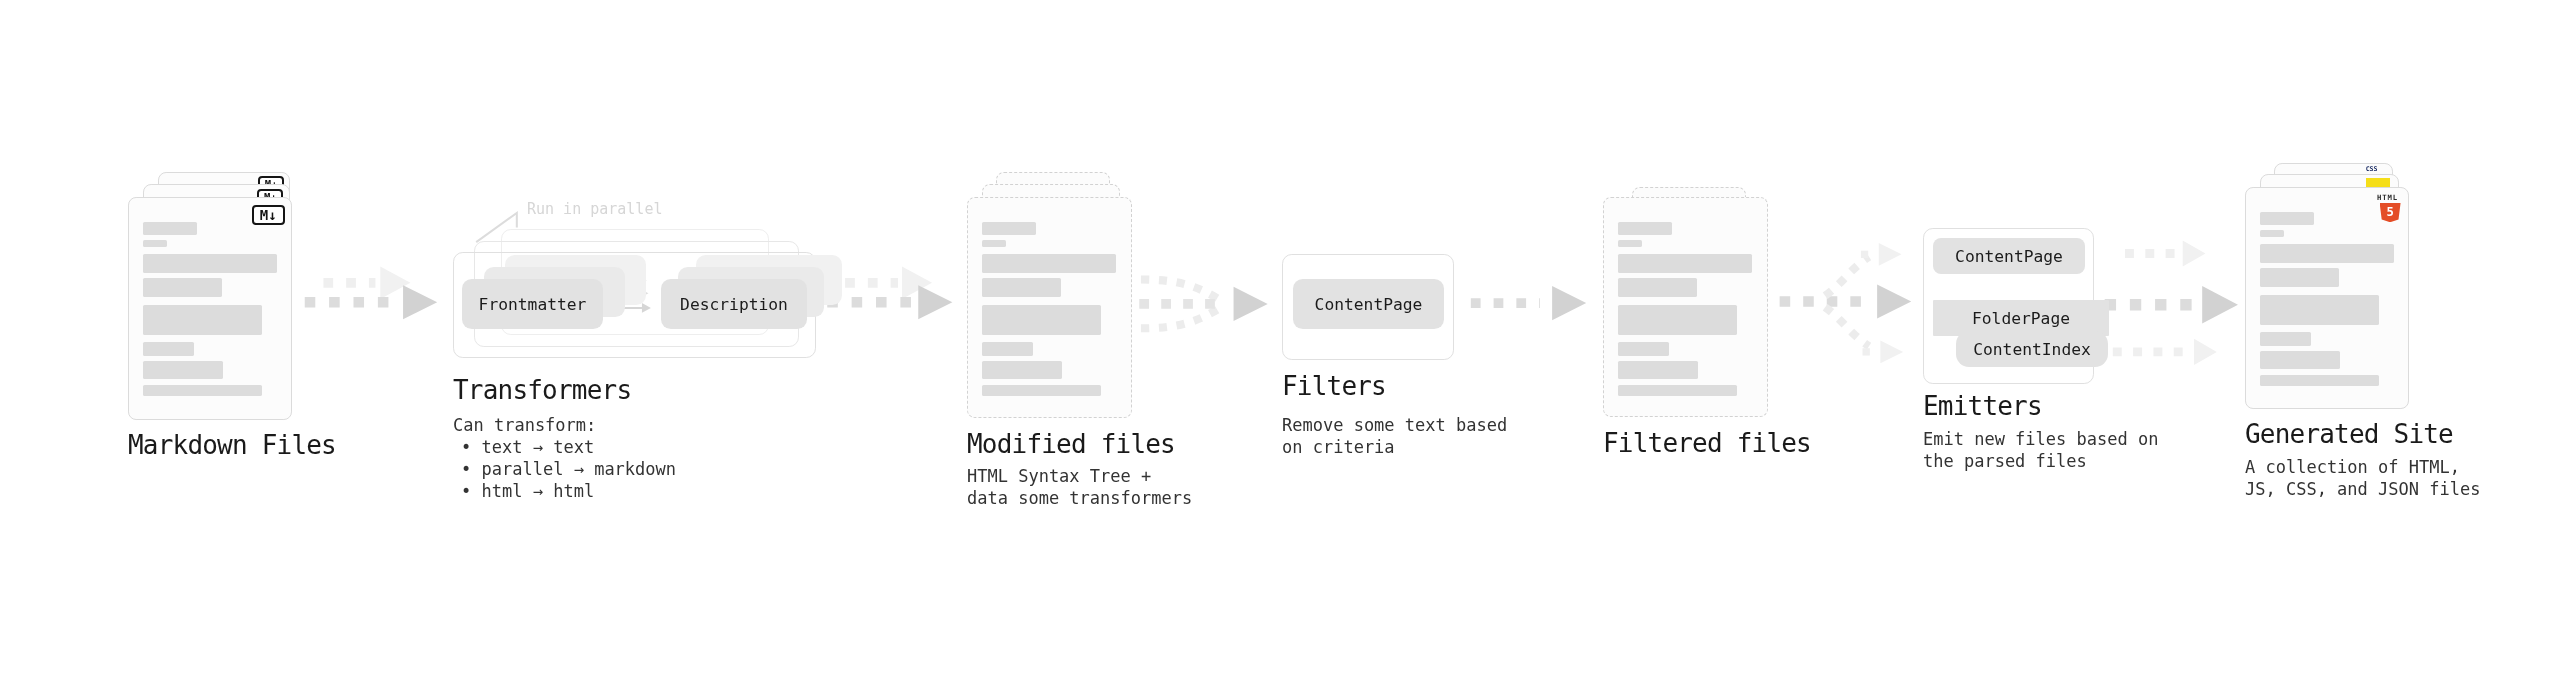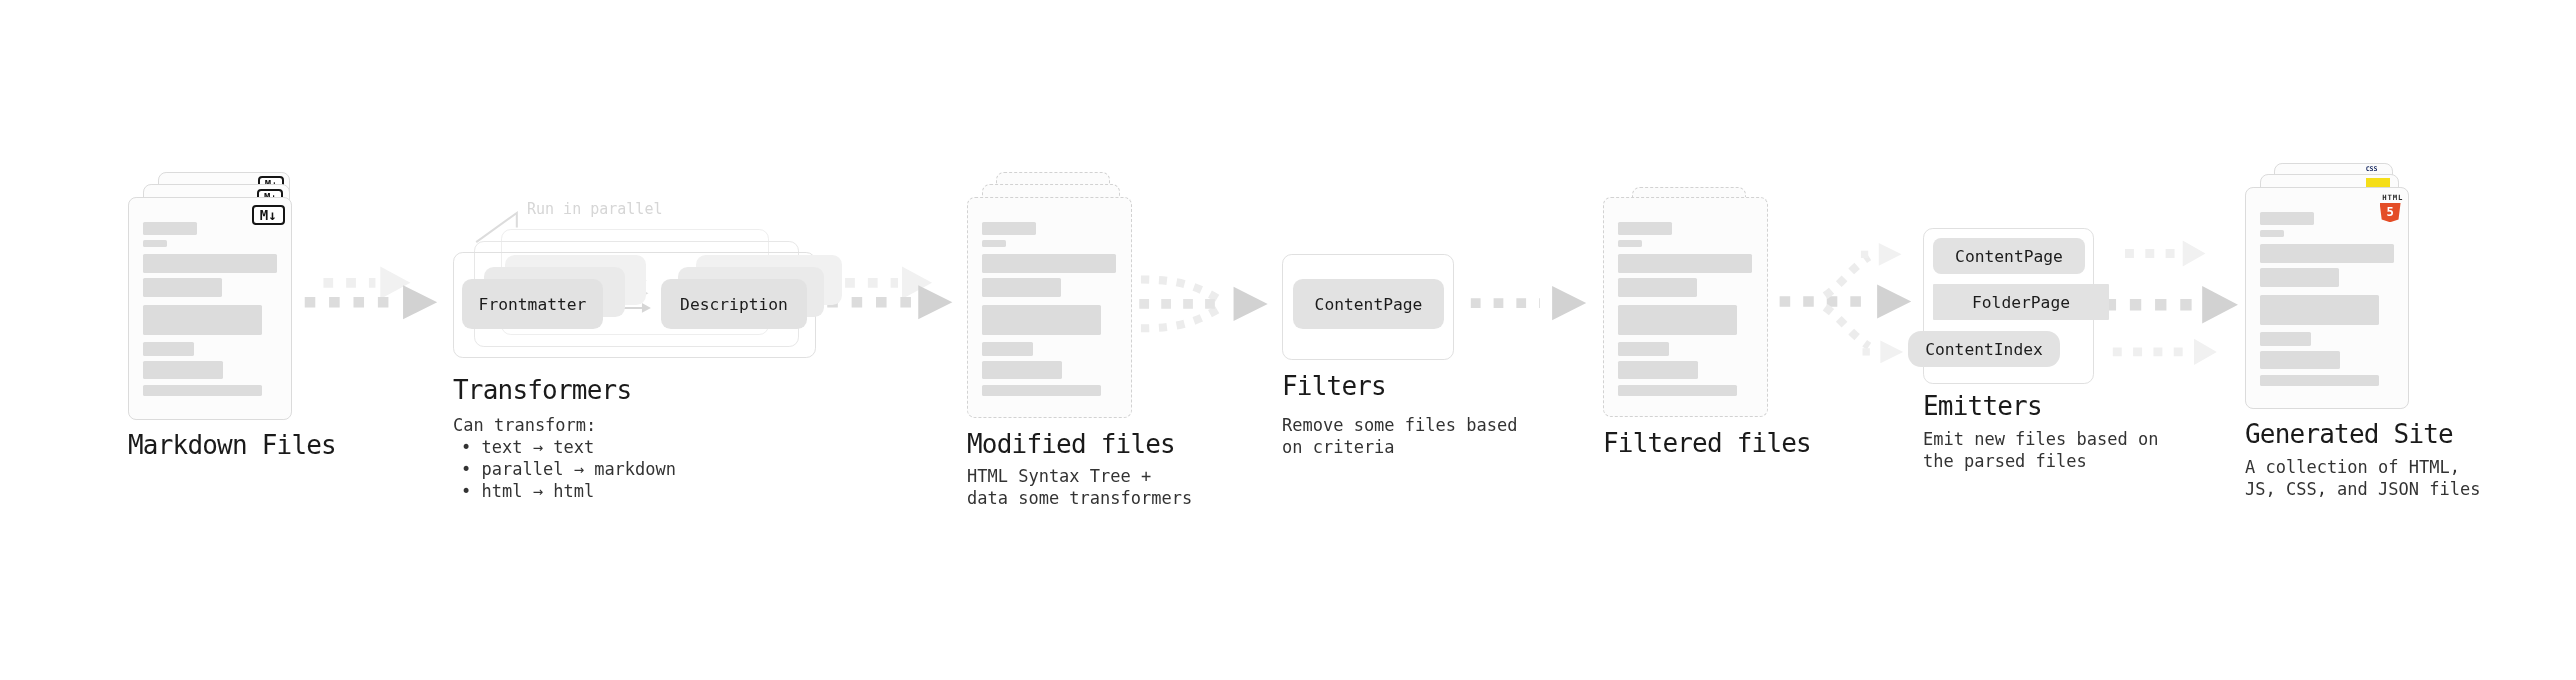--- a/index.html
+++ b/index.html
@@ -27,21 +27,21 @@
   .skeleton { position:absolute; inset:0; }
   .skel-bar { position:absolute; background:var(--skeleton-bar,#dcdcdc); border-radius:1.6px; }
 
   
   .md-badge { position:absolute; display:flex; align-items:center; justify-content:center;
     background:#ffffff; border:2.4px solid #151515; border-radius:4.1px; color:#151515;
     font-weight:bold; width:32.5px; height:19.5px; font-size:14px; }
   .md-badge.sm { width:26px; height:15.4px; border-width:2px; font-size:10.6px; }
 
   
-  .html5-logo { position:absolute; width:26px; text-align:right;margin-left:14px; }
+  .html5-logo { position:absolute; width:26px; text-align:left;margin-left:14px; }
   .html5-word { font-size:7.3px; font-weight:bold; color:#2b2b2b; letter-spacing:0.8px; }
   .html5-shield { width:21px; height:19.5px; margin:0.8px auto 0; background:var(--html5-orange,#e44d26);
     clip-path:polygon(0 0,100% 0,90% 86%,50% 100%,10% 86%); display:flex; align-items:center;
     justify-content:center; color:#fff; font-weight:bold; font-size:12.2px; }
   .js-badge { position:absolute; width:24.4px; height:11.4px; background:var(--js-yellow,#f5de19); }
   .css-badge { position:absolute; width:21px; text-align:center; }
   .css-word { font-size:6.5px; font-weight:bold; color:#1a2b63; line-height:6.5px; }
   .css-bar { width:19.5px; height:2.4px; background:var(--css-blue,#264de4); margin:0.8px auto 0; }
 
   
@@ -190,21 +190,21 @@
       <div>HTML Syntax Tree +</div>
       <div>data some transformers</div>
     </div>
   </div>
 
   <div>
     <div class="frame" style="left:1282px;top:254px;width:172px;height:106px"></div>
     <div class="btn" style="left:1293px;top:279px;width:151px;height:50px">ContentPage</div>
     <div class="label" style="left:1282px;top:371px">Filters</div>
     <div class="desc" style="left:1282px;top:414px">
-      <div>Remove some files based</div>
+      <div>Remove some text based</div>
       <div>on criteria</div>
     </div>
   </div>
 
   <div>
     <div class="card dashed z1" style="left:1632px;top:187px;width:114px;height:57px"></div>
     <div class="card dashed z3" style="left:1603px;top:197px;width:165px;height:220px">
       <div class="skeleton">
           <div class="skel-bar" style="left: 14px; top: 24.4px; width: 54px; height: 13px;"></div>
           <div class="skel-bar" style="left: 14px; top: 42px; width: 24.4px; height: 6.5px;"></div>
@@ -215,22 +215,22 @@
           <div class="skel-bar" style="left: 14px; top: 163px; width: 80px; height: 18px;"></div>
           <div class="skel-bar" style="left: 14px; top: 187px; width: 119px; height: 11.4px;"></div>
         </div>
     </div>
     <div class="label" style="left:1603px;top:428px">Filtered files</div>
   </div>
 
   <div>
     <div class="frame" style="left:1923px;top:228px;width:171px;height:156px"></div>
     <div class="btn" style="left:1933px;top:238px;width:152px;height:36px;border-radius:8.1px">ContentPage</div>
-    <div class="btn" style="left:1933px;top:284px;width:176px;height:36px;border-radius:1px">FolderPage</div>
-    <div class="btn" style="left:1908px;top:331px;width:152px;height:36px;border-radius:13px">ContentIndex</div>
+    <div class="btn" style="left:1933px;top:300px;width:176px;height:36px;border-radius:1px">FolderPage</div>
+    <div class="btn" style="left:1956px;top:331px;width:152px;height:36px;border-radius:13px">ContentIndex</div>
     <div class="label" style="left:1923px;top:391px">Emitters</div>
     <div class="desc" style="left:1923px;top:428px">
       <div>Emit new files based on</div>
       <div>the parsed files</div>
     </div>
   </div>
 
   <div>
     <div class="card z1" style="left:2274px;top:163px;width:119px;height:57px">
       <div class="css-badge" style="right:10px;top:2.4px">

